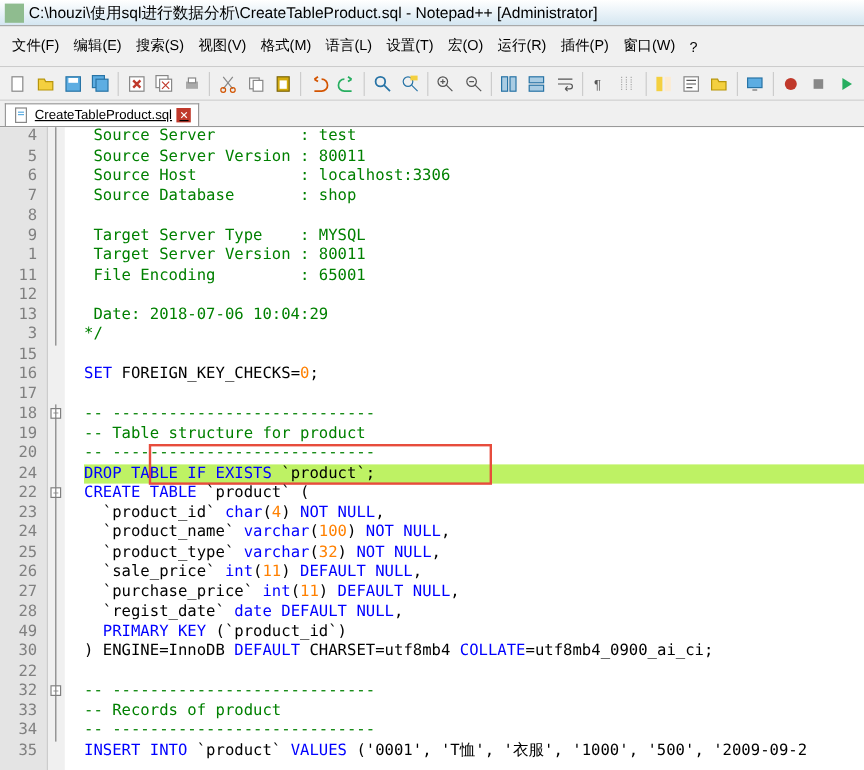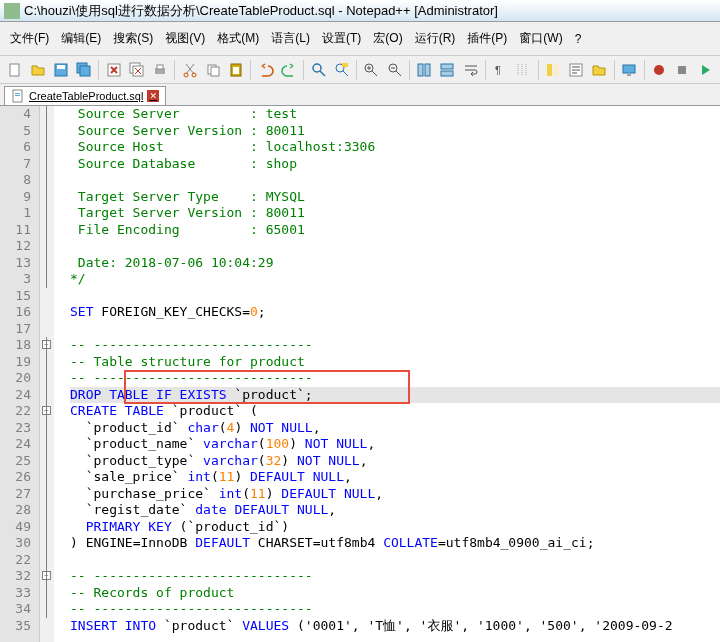--- a/index.html
+++ b/index.html
@@ -17,21 +17,21 @@
 .tab { background: #fff; border: 1px solid #999; border-bottom: none; padding: 2px 6px; display: flex; align-items: center; font-size: 11px; gap: 4px; }
 .tab-close { width: 12px; height: 12px; background: #c0392b; color: #fff; display: flex; align-items: center; justify-content: center; font-size: 9px; cursor: pointer; }
 .editor { display: flex; height: 548px; background: #fff; font-family: Consolas, monospace; font-size: 13px; }
 .gutter { background: #e4e4e4; color: #808080; text-align: right; padding: 0 8px 0 6px; line-height: 16.5px; width: 40px; border-right: 1px solid #ccc; user-select: none; }
 .gutter div { height: 16.5px; }
 .fold { width: 14px; background: #f0f0f0; line-height: 16.5px; position: relative; }
 .fold-line { position: absolute; left: 6px; width: 1px; background: #808080; }
 .fold-box { position: absolute; left: 2px; width: 9px; height: 9px; border: 1px solid #808080; background: #fff; font-size: 8px; line-height: 7px; text-align: center; color: #808080; }
 .code { flex: 1; padding-left: 16px; line-height: 16.5px; white-space: pre; overflow: hidden; }
 .code-line { height: 16.5px; position: relative; }
-.hl-line { background: #e5e5e5; }
+.hl-line { background: #bef264; }
 .c-green { color: #008000; }
 .c-blue { color: #0000ff; font-weight: normal; }
 .c-orange { color: #ff8000; }
 .c-gray { color: #000000; }
 .c-black { color: #000; }
 .red-box { position: absolute; border: 2px solid #e74c3c; left: 54px; top: 0; width: 286px; height: 34px; margin-top: -17px; pointer-events: none; }
 </style>
 </head>
 <body>
 

